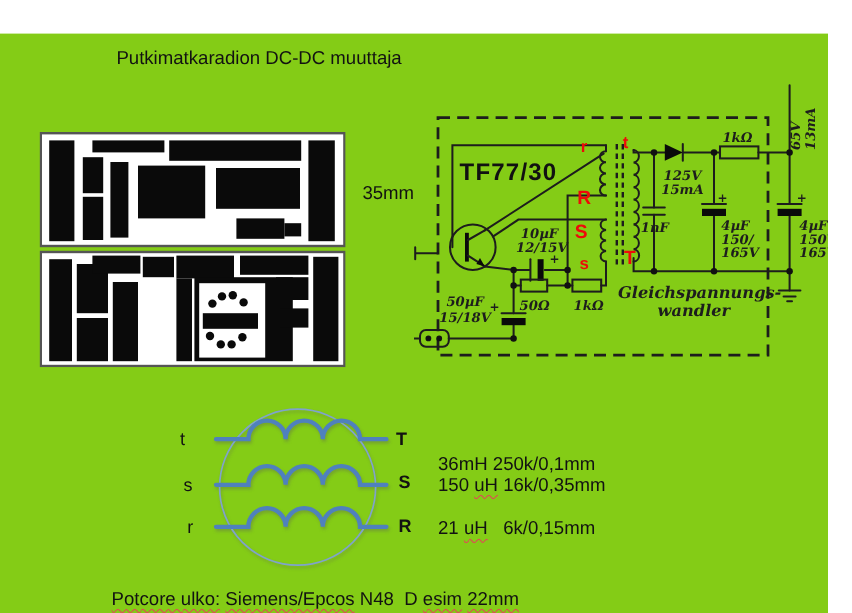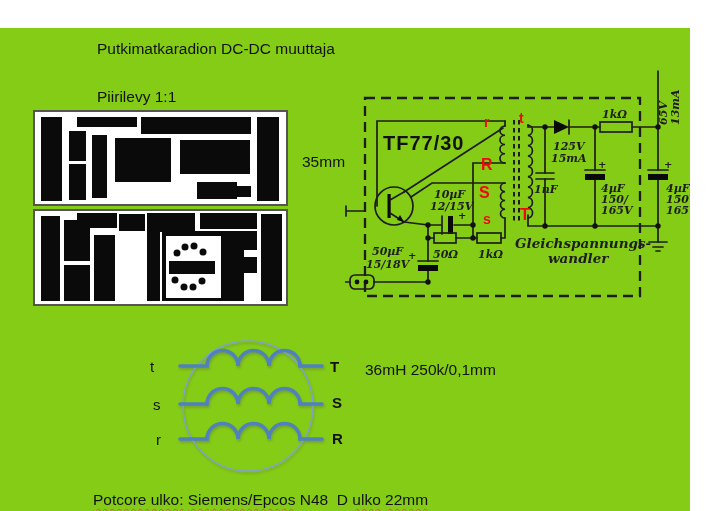--- a/index.html
+++ b/index.html
@@ -27,21 +27,20 @@
   .coil{stroke:#4f81bd;stroke-width:3.6;fill:none;stroke-linecap:round;}
   .coil-circle{stroke:#7fa3cc;stroke-width:1.4;fill:none;}
   .shadowed{filter:drop-shadow(1px 2px 1.2px rgba(90,90,90,0.35));}
 </style>
 </head>
 <body>
 
 <div class="page">
 
   <div class="abs txt" style="left:97px;top:11px;">Putkimatkaradion DC-DC muuttaja</div>
-  <div class="abs txt" style="left:97px;top:59px;">Piirilevy 1:1</div>
 
   <svg class="abs" style="left:33px;top:82px;" width="255" height="196" viewBox="0 0 255 196">
     <g>
       <rect x="1" y="1" width="253" height="94" fill="#ffffff" stroke="#555" stroke-width="2"></rect>
       <rect class="blk" x="8" y="7" width="21" height="84"></rect>
       <rect class="blk" x="44" y="7" width="60" height="10"></rect>
       <rect class="blk" x="36" y="21" width="17" height="30"></rect>
       <rect class="blk" x="36" y="54" width="17" height="36"></rect>
       <rect class="blk" x="59" y="25" width="15" height="63"></rect>
       <rect class="blk" x="82" y="28" width="56" height="44"></rect>
@@ -228,17 +227,19 @@
     <path class="coil" d="M50,116 H77 a15.5,15.5 0 0 1 31,0 a15.5,15.5 0 0 1 31,0 a15.5,15.5 0 0 1 31,0 H192"></path>
   </svg>
 
   <div class="abs wlabel" style="left:150px;top:330px;">t</div>
   <div class="abs wlabel" style="left:153px;top:368px;">s</div>
   <div class="abs wlabel" style="left:156px;top:403px;">r</div>
   <div class="abs wlabel wlabel-cap" style="left:330px;top:330px;">T</div>
   <div class="abs wlabel wlabel-cap" style="left:332px;top:366px;">S</div>
   <div class="abs wlabel wlabel-cap" style="left:332px;top:402px;">R</div>
 
-  <div class="abs txt" style="left:365px;top:332px;"><span>36mH 250k/0,1mm</span><span class="wavy"></span><span></span></div>
-
-  <div class="abs txt" style="left:93px;top:462px;"><span class="wavy">Potcore ulko:</span><span> </span><span class="wavy">Siemens/Epcos</span><span> N48  D </span><span class="wavy">ulko</span><span> </span><span class="wavy">22mm</span></div>
+  <div class="abs txt" style="left:365px;top:350px;"><span>36mH 250k/0,1mm</span><span class="wavy"></span><span></span></div>
+  <div class="abs txt" style="left:365px;top:367px;"><span>150 </span><span class="wavy">uH</span><span> 16k/0,35mm</span></div>
+  <div class="abs txt" style="left:365px;top:403px;"><span>21 </span><span class="wavy">uH</span><span>   6k/0,15mm</span></div>
+
+  <div class="abs txt" style="left:93px;top:462px;"><span class="wavy">Potcore ulko:</span><span> </span><span class="wavy">Siemens/Epcos</span><span> N48  D </span><span class="wavy">esim</span><span> </span><span class="wavy">22mm</span></div>
 
 </div>
 
 </body></html>

